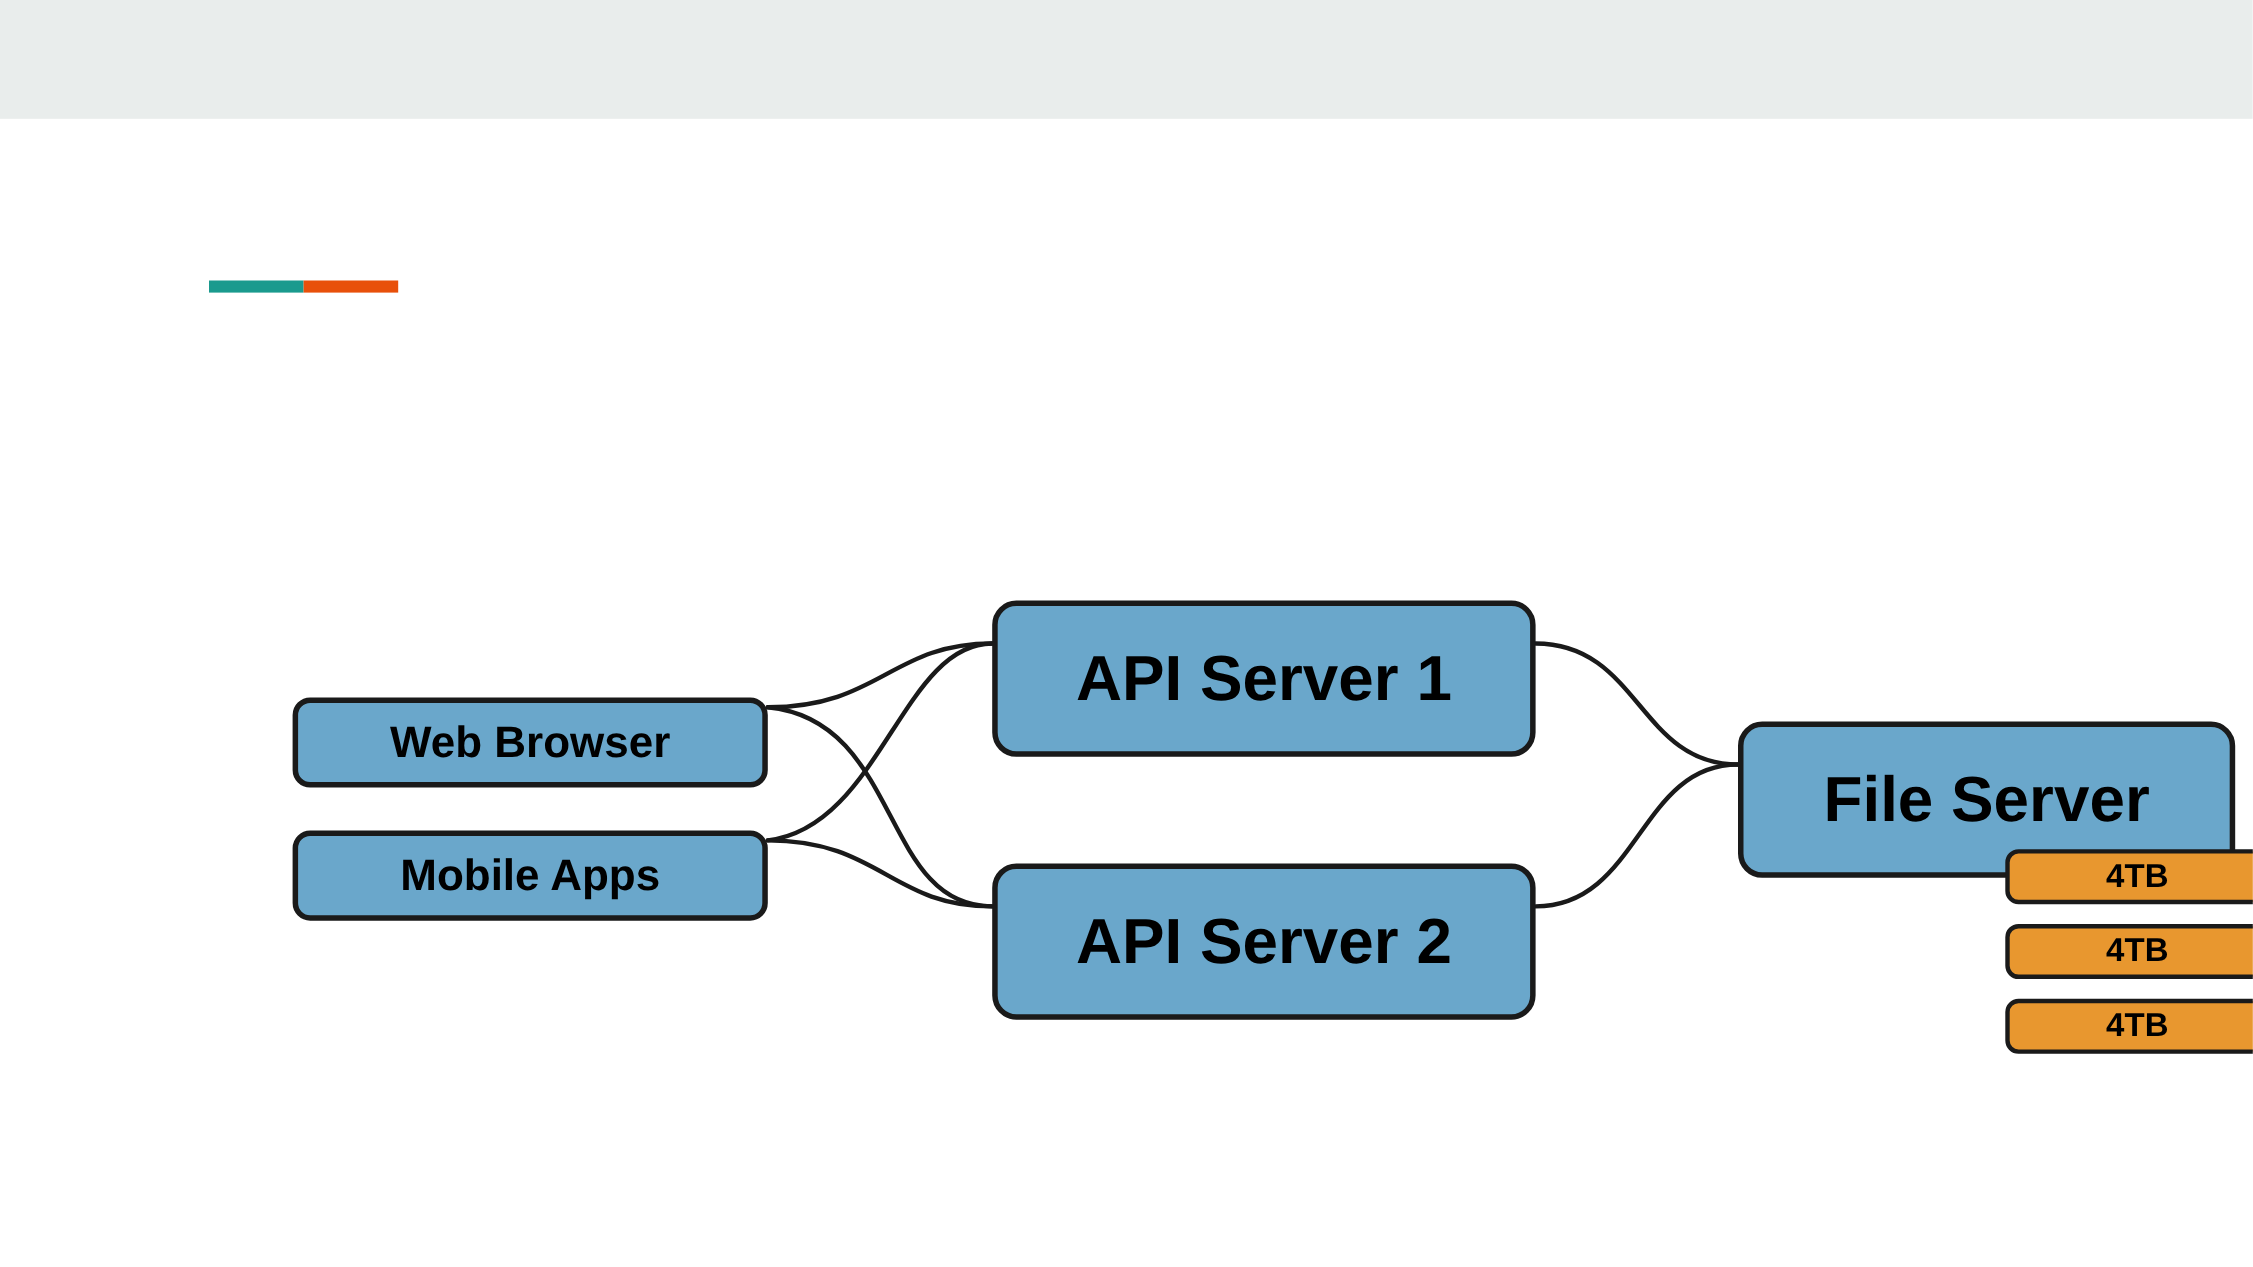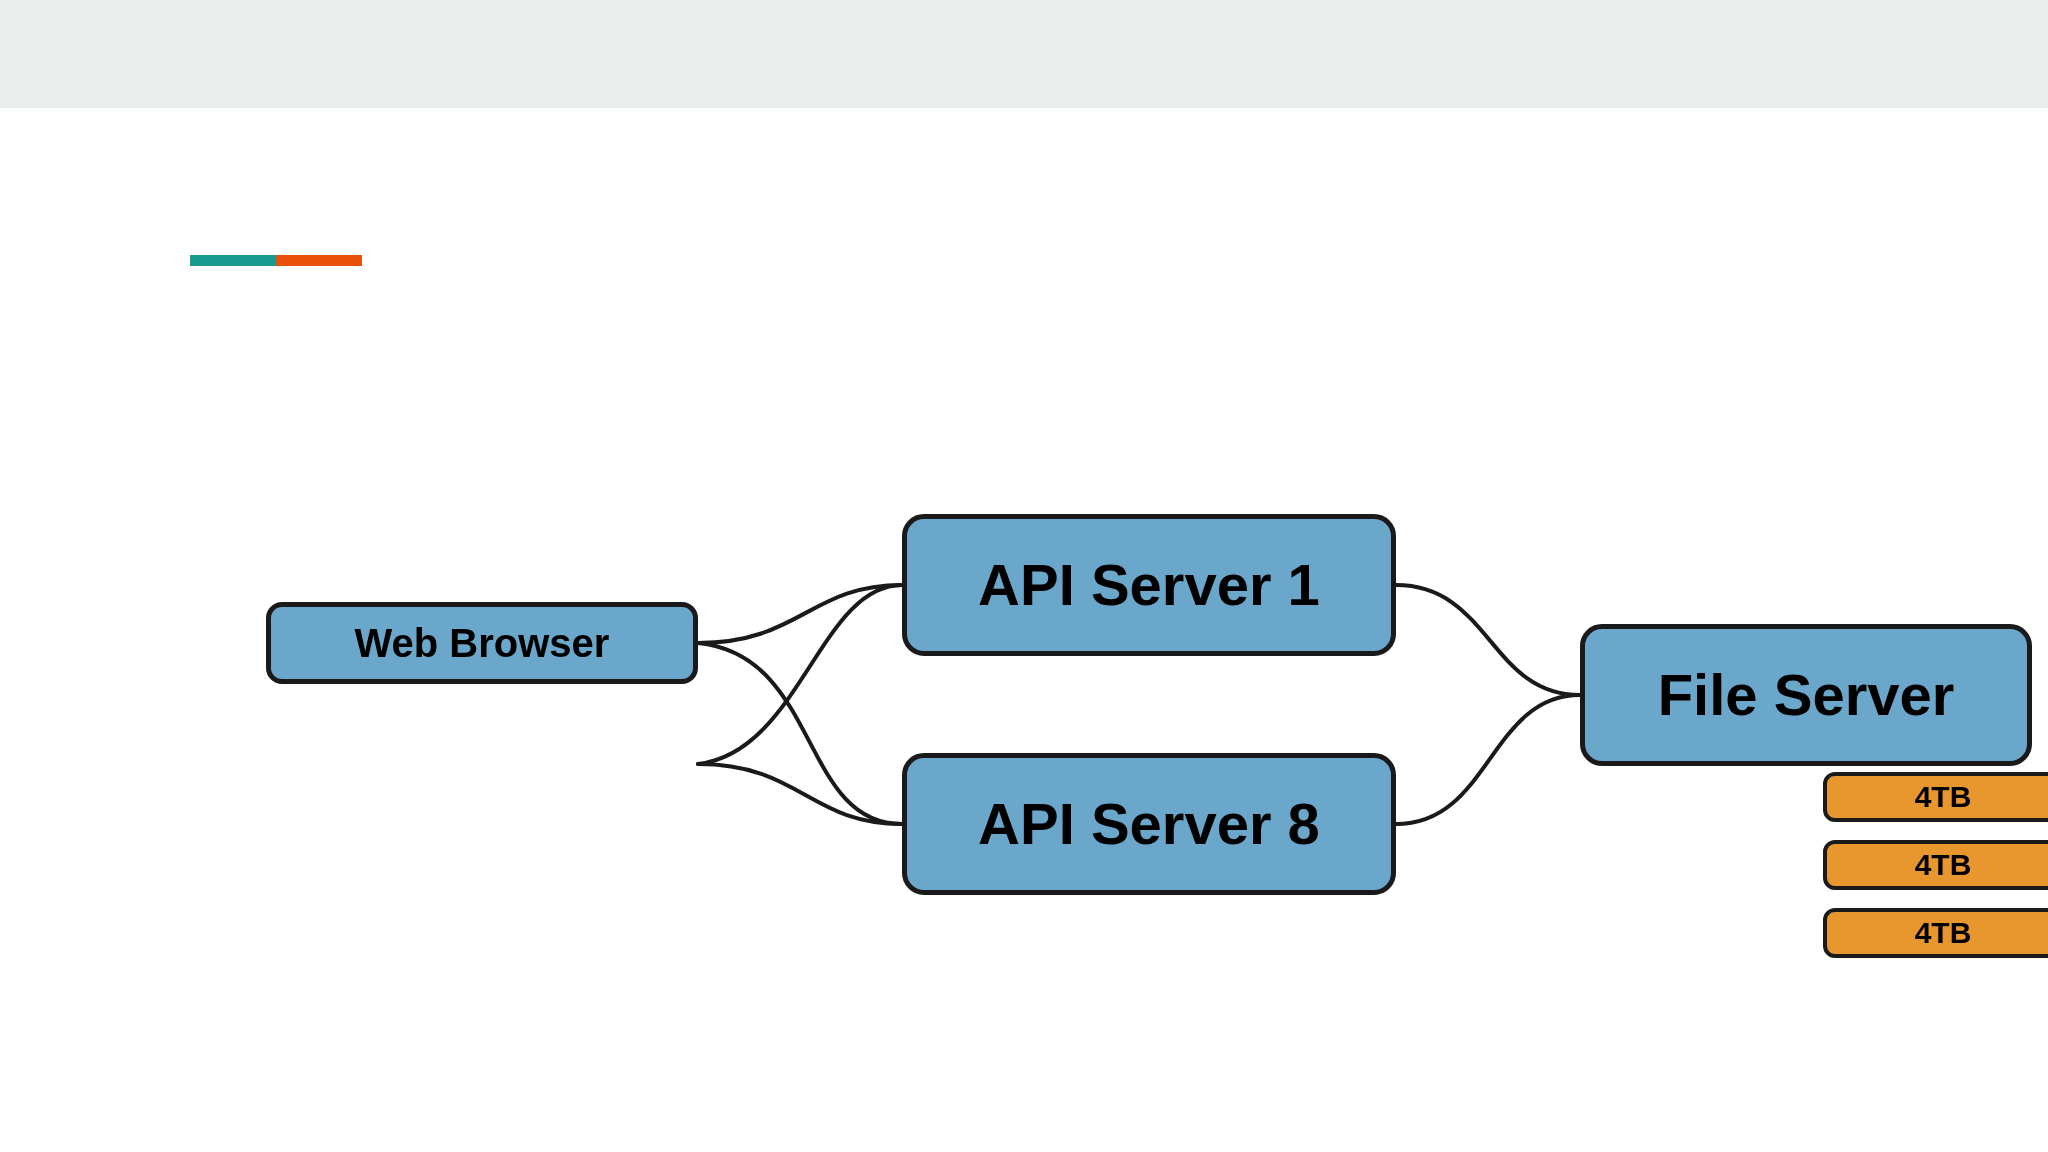--- a/index.html
+++ b/index.html
@@ -92,21 +92,21 @@
     align-items: center;
     justify-content: center;
     border: 5px solid #1a1a1a;
     border-radius: 18px;
     color: #000000;
     font-weight: bold;
     text-align: center;
     line-height: 1;
     white-space: nowrap;
   }
-  .node.blue   { background: #6aa7cb; }
+  .node.blue   { background: #6aa7cb; margin-top: 32px; }
   .node.orange { background: #e8972f; margin-left: 28px; }
 
   .node-client {
     width: 432px;
     height: 82px;
     font-size: 40px;
     border-radius: 16px;
   }
   .node-api {
     width: 494px;
@@ -166,27 +166,30 @@
 
       <path d="M 1396 585 C 1490 585, 1490 695, 1580 695"></path>
 
       <path d="M 1396 824 C 1490 824, 1490 695, 1580 695"></path>
     </svg>
 
     <div class="node blue node-client" id="node-web-browser">
       <span>Web Browser</span>
     </div>
 
+    <div class="node blue node-client" id="node-mobile-apps">
+      <span>Mobile Apps</span>
+    </div>
 
     <div class="node blue node-api" id="node-api-server-1">
       <span>API Server 1</span>
     </div>
 
     <div class="node blue node-api" id="node-api-server-2">
-      <span>API Server 8</span>
+      <span>API Server 2</span>
     </div>
 
     <div class="node blue node-file" id="node-file-server">
       <span>File Server</span>
     </div>
 
     <div class="node orange node-disk" id="node-disk-0">
       <span>4TB</span>
     </div>
 

